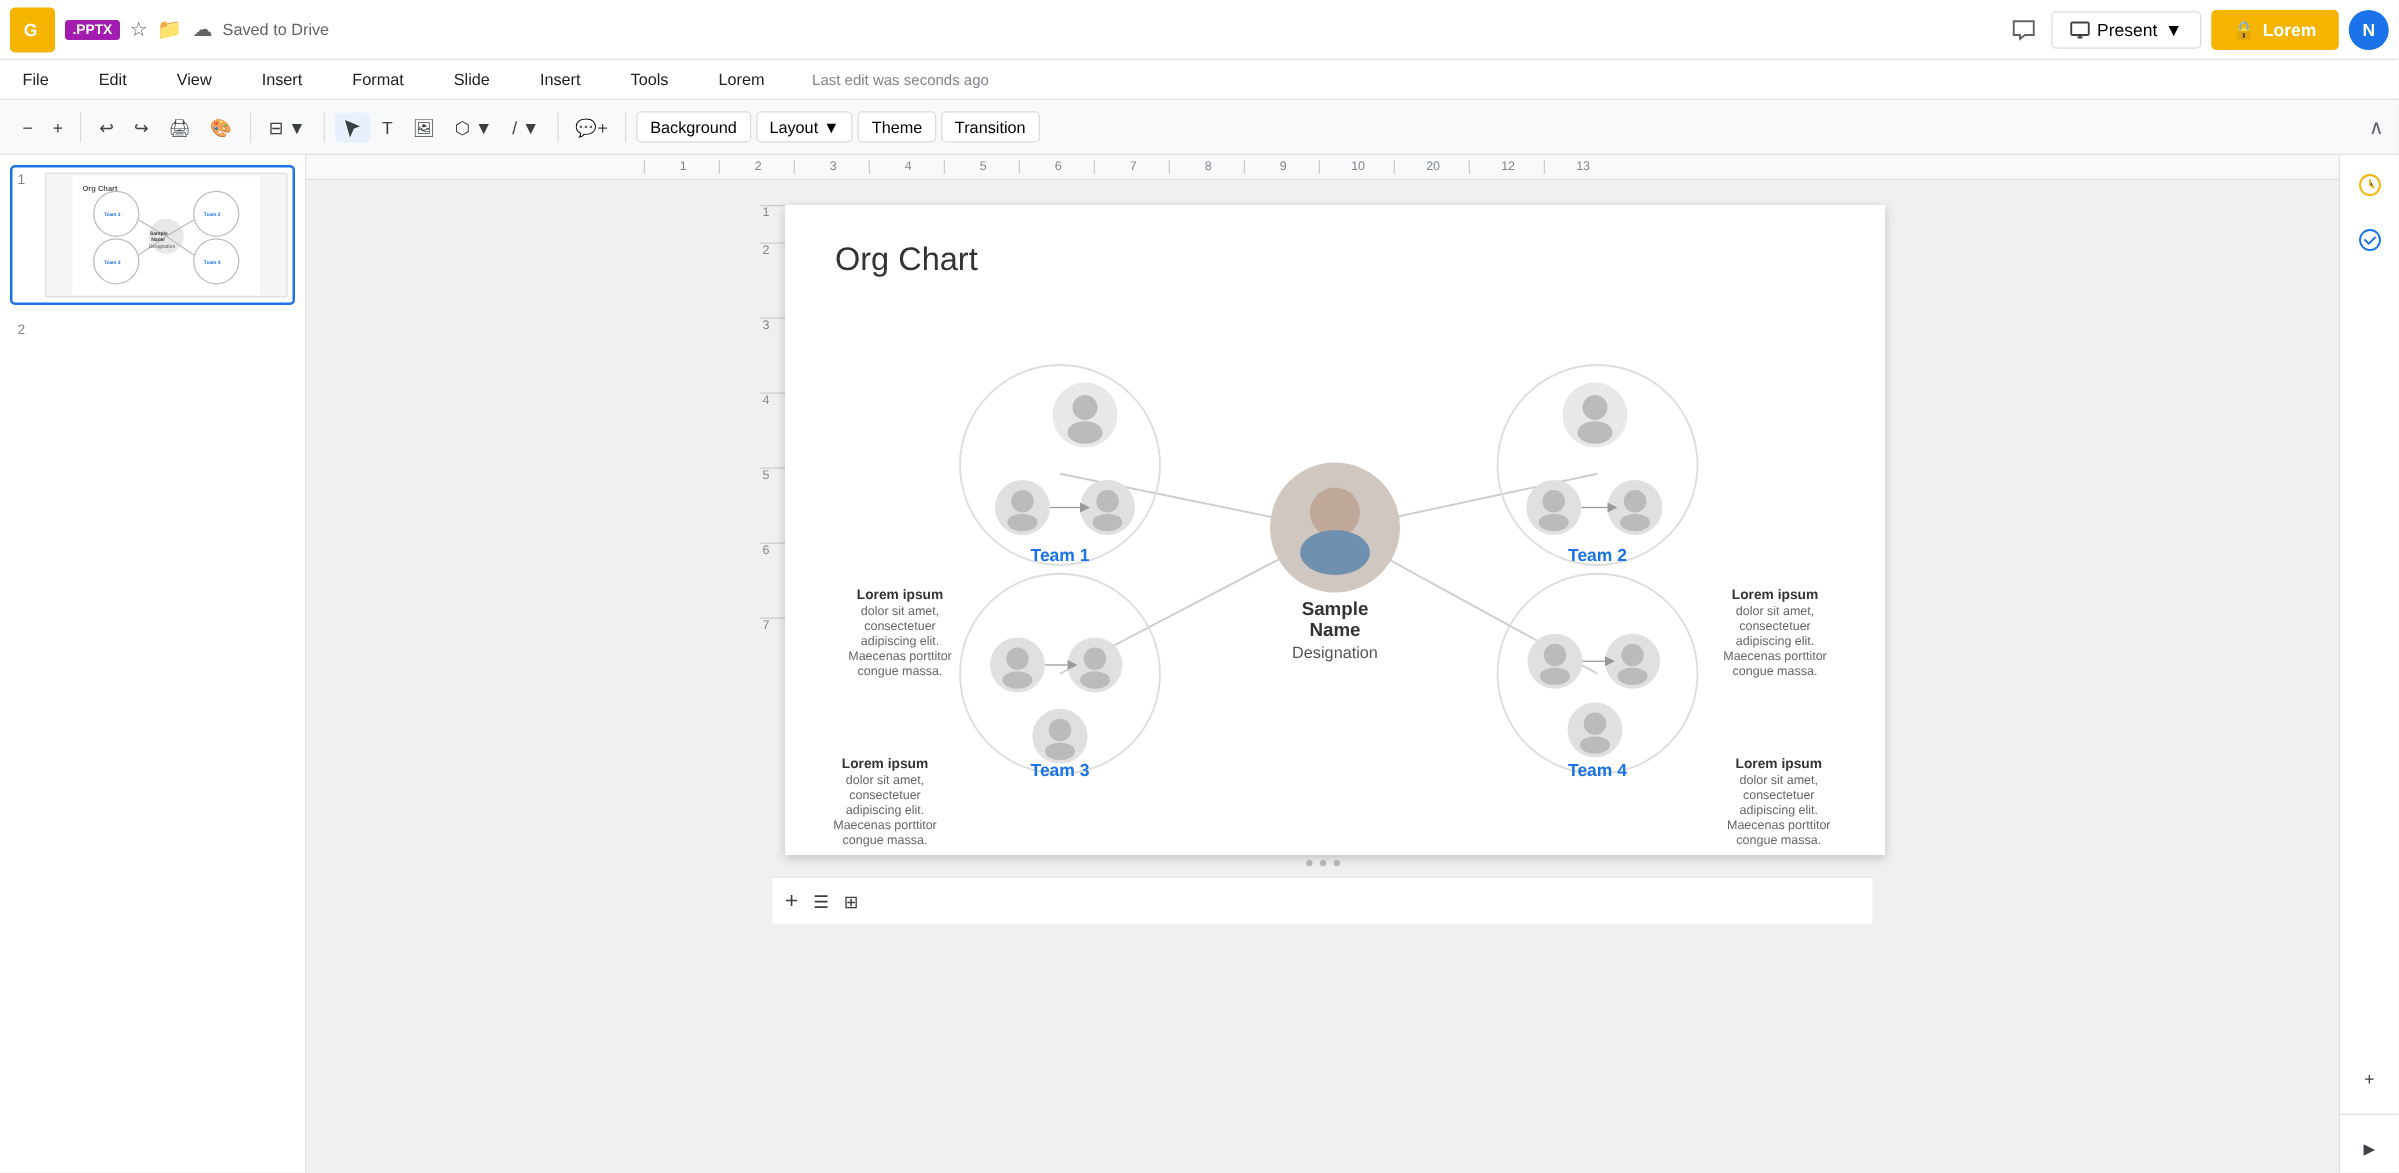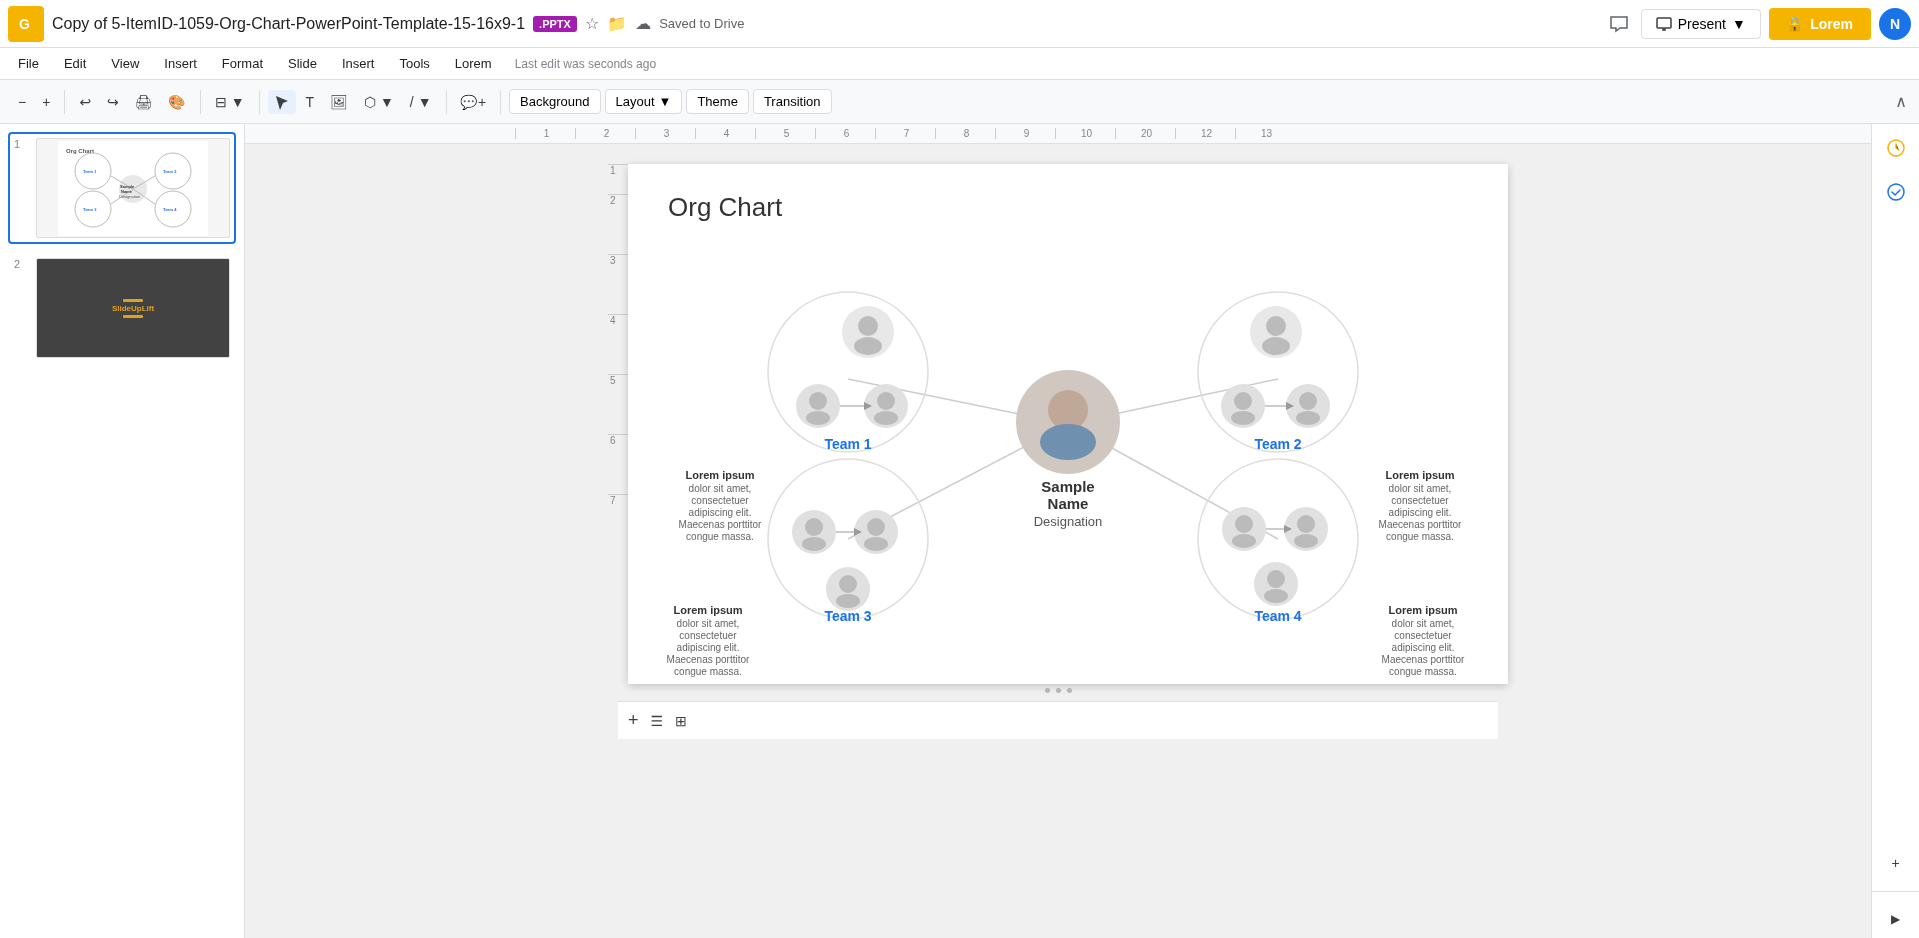--- a/index.html
+++ b/index.html
@@ -23,21 +23,21 @@
     .save-status { font-size: 13px; color: #5f6368; display: flex; align-items: center; gap: 4px; }
     .topbar-right { display: flex; align-items: center; gap: 8px; margin-left: auto; }
     .btn-present { background: #fff; border: 1px solid #dadce0; padding: 6px 14px; border-radius: 4px; font-size: 14px; cursor: pointer; display: flex; align-items: center; gap: 6px; }
     .btn-share { background: #f4b400; border: none; padding: 8px 18px; border-radius: 4px; font-size: 14px; font-weight: bold; color: #fff; cursor: pointer; display: flex; align-items: center; gap: 6px; }
     .avatar { width: 32px; height: 32px; background: #1a73e8; border-radius: 50%; display: flex; align-items: center; justify-content: center; color: #fff; font-weight: bold; font-size: 14px; }
 
     
     #menubar {
       display: flex; align-items: center; height: 32px;
       background: #fff; border-bottom: 1px solid #e0e0e0;
-      padding: 0 8px; gap: 5px;
+      padding: 0 8px; gap: 20px;
     }
     .menu-item { padding: 4px 10px; font-size: 13px; color: #202124; cursor: pointer; border-radius: 4px; }
     .last-edit { font-size: 12px; color: #80868b; margin-left: 8px; }
 
     
     #toolbar {
       display: flex; align-items: center; height: 44px;
       background: #f8f9fa; border-bottom: 1px solid #e0e0e0;
       padding: 0 12px; gap: 4px;
     }
@@ -124,21 +124,20 @@
 
 <div id="topbar">
   <div class="app-logo">
     <svg width="22" height="22" viewBox="0 0 22 22">
         <rect width="22" height="22" rx="3" fill="#f4b400"></rect>
         <text x="4" y="16" font-size="14" fill="white" font-family="Arial" font-weight="bold">G</text>
       </svg>
   </div>
   <div class="title-area">
     <div class="doc-title">
-      <span>Copy of 5-ItemID-1059-Org-Chart-PowerPoint-Template-15-16x9-1</span>
       <span class="pptx-badge">.PPTX</span>
       <span style="color:#5f6368;cursor:pointer;">☆</span>
       <span style="color:#5f6368;cursor:pointer;">📁</span>
       <span style="color:#5f6368;cursor:pointer;">☁</span>
       <span class="save-status">Saved to Drive</span>
     </div>
   </div>
   <div class="topbar-right">
     <button class="icon-btn" title="Comments">
       <svg width="20" height="20" viewBox="0 0 20 20">
@@ -247,29 +246,20 @@
           <text x="105" y="70" font-size="4" fill="#1a73e8" font-weight="bold">Team 4</text>
           <text x="62" y="47" font-size="4" fill="#333" font-weight="bold">Sample</text>
           <text x="63" y="52" font-size="4" fill="#333" font-weight="bold">Name</text>
           <text x="61" y="57" font-size="4" fill="#555">Designation</text>
         </svg>
       </div>
     </div>
 
     <div class="slide-thumb">
       <span class="slide-num">2</span>
-      <div class="thumb-img thumb2">
-        <div class="thumb-inner-2">
-          <div style="display:flex;flex-direction:column;align-items:center;gap:2px;">
-            <div style="width:20px;height:3px;background:#e0a020;border-radius:1px;"></div>
-            <span style="color:#e0a020;font-size:8px;font-weight:bold;">SlideUpLift</span>
-            <div style="width:20px;height:3px;background:#e0a020;border-radius:1px;"></div>
-          </div>
-        </div>
-      </div>
     </div>
   </div>
 
   <div id="content-area">
 
     <div id="ruler-h">
       <div class="ruler-marks">
         <div class="ruler-mark">1</div>
         <div class="ruler-mark">2</div>
         <div class="ruler-mark">3</div>

